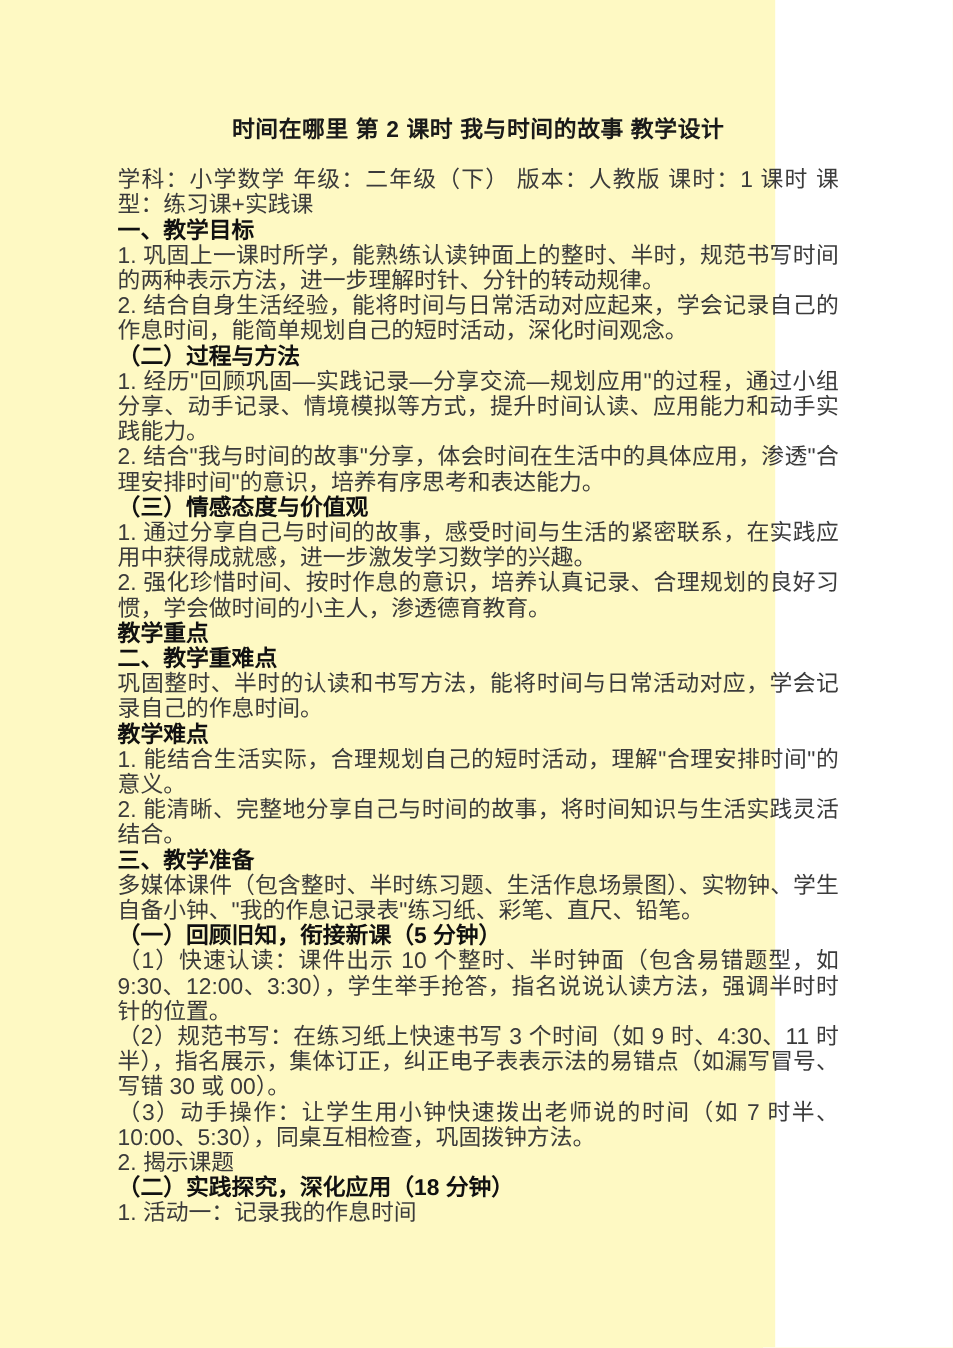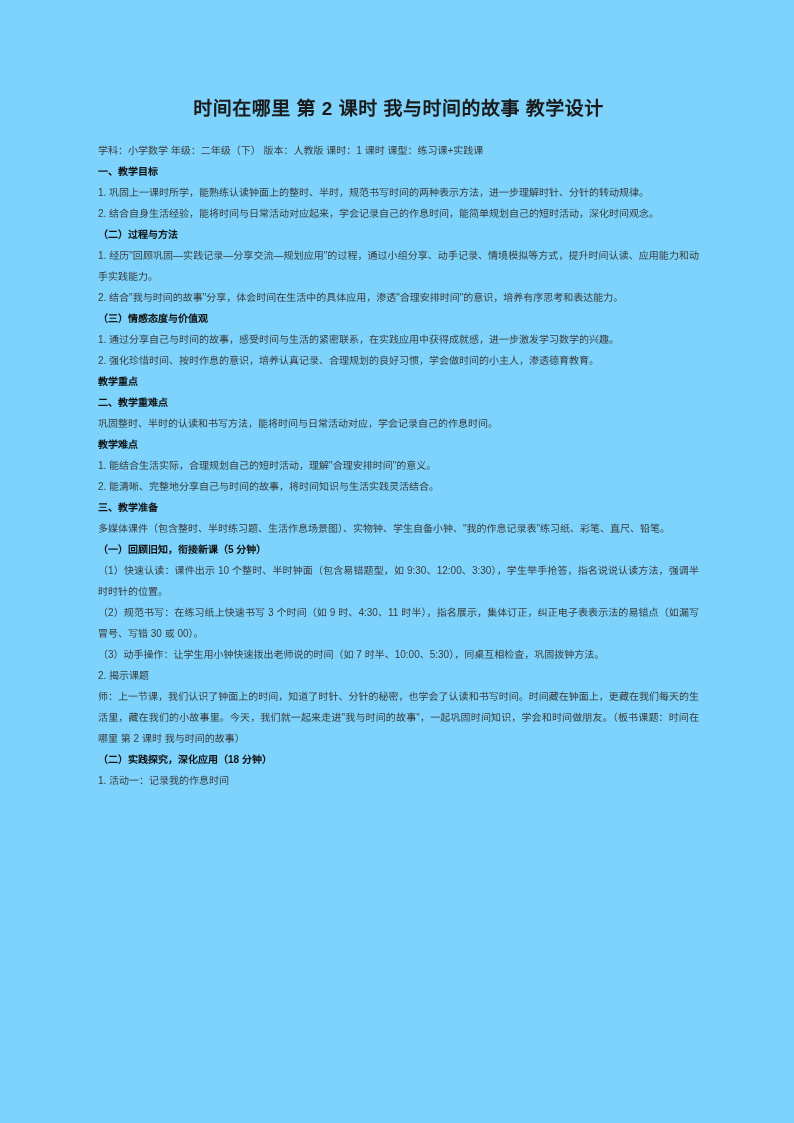--- a/index.html
+++ b/index.html
@@ -5,42 +5,42 @@
   html, body { margin: 0; padding: 0; }
   body {
     width: 794px;
     height: 1123px;
     background: #ffffff;
     font-family: "Liberation Sans", sans-serif;
     overflow: hidden;
   }
   .page {
     position: relative;
-    width: 794px;
+    width: 646px;
     height: 1123px;
-    background: #7dd3fc;
+    background: #fef9c3;
   }
   .content {
     position: absolute;
     left: 98px;
     top: 95px;
     width: 601px;
   }
   .doc-title {
     margin: 0 0 18px 0;
     font-size: 19px;
     line-height: 27px;
     font-weight: 700;
     color: #1a1a1a;
     text-align: center;
     letter-spacing: 0.5px;
   }
   .para {
     margin: 0;
-    font-size: 10px;
+    font-size: 19px;
     line-height: 21px;
     color: #3b3b3b;
     text-align: justify;
     text-justify: inter-ideograph;
   }
   .para.heading {
     font-weight: 700;
     color: #111111;
   }
 </style>
@@ -67,18 +67,17 @@
         <p class="para heading">教学难点</p>
         <p class="para body">1. 能结合生活实际，合理规划自己的短时活动，理解"合理安排时间"的意义。</p>
         <p class="para body">2. 能清晰、完整地分享自己与时间的故事，将时间知识与生活实践灵活结合。</p>
         <p class="para heading">三、教学准备</p>
         <p class="para body">多媒体课件（包含整时、半时练习题、生活作息场景图）、实物钟、学生自备小钟、"我的作息记录表"练习纸、彩笔、直尺、铅笔。</p>
         <p class="para heading">（一）回顾旧知，衔接新课（5 分钟）</p>
         <p class="para body">（1）快速认读：课件出示 10 个整时、半时钟面（包含易错题型，如 9:30、12:00、3:30），学生举手抢答，指名说说认读方法，强调半时时针的位置。</p>
         <p class="para body">（2）规范书写：在练习纸上快速书写 3 个时间（如 9 时、4:30、11 时半），指名展示，集体订正，纠正电子表表示法的易错点（如漏写冒号、写错 30 或 00）。</p>
         <p class="para body">（3）动手操作：让学生用小钟快速拨出老师说的时间（如 7 时半、10:00、5:30），同桌互相检查，巩固拨钟方法。</p>
         <p class="para body">2. 揭示课题</p>
-        <p class="para body">师：上一节课，我们认识了钟面上的时间，知道了时针、分针的秘密，也学会了认读和书写时间。时间藏在钟面上，更藏在我们每天的生活里，藏在我们的小故事里。今天，我们就一起来走进"我与时间的故事"，一起巩固时间知识，学会和时间做朋友。（板书课题：时间在哪里 第 2 课时 我与时间的故事）</p>
         <p class="para heading">（二）实践探究，深化应用（18 分钟）</p>
         <p class="para body">1. 活动一：记录我的作息时间</p>
       </div>
   </div>
 </div>
 
 </body></html>

